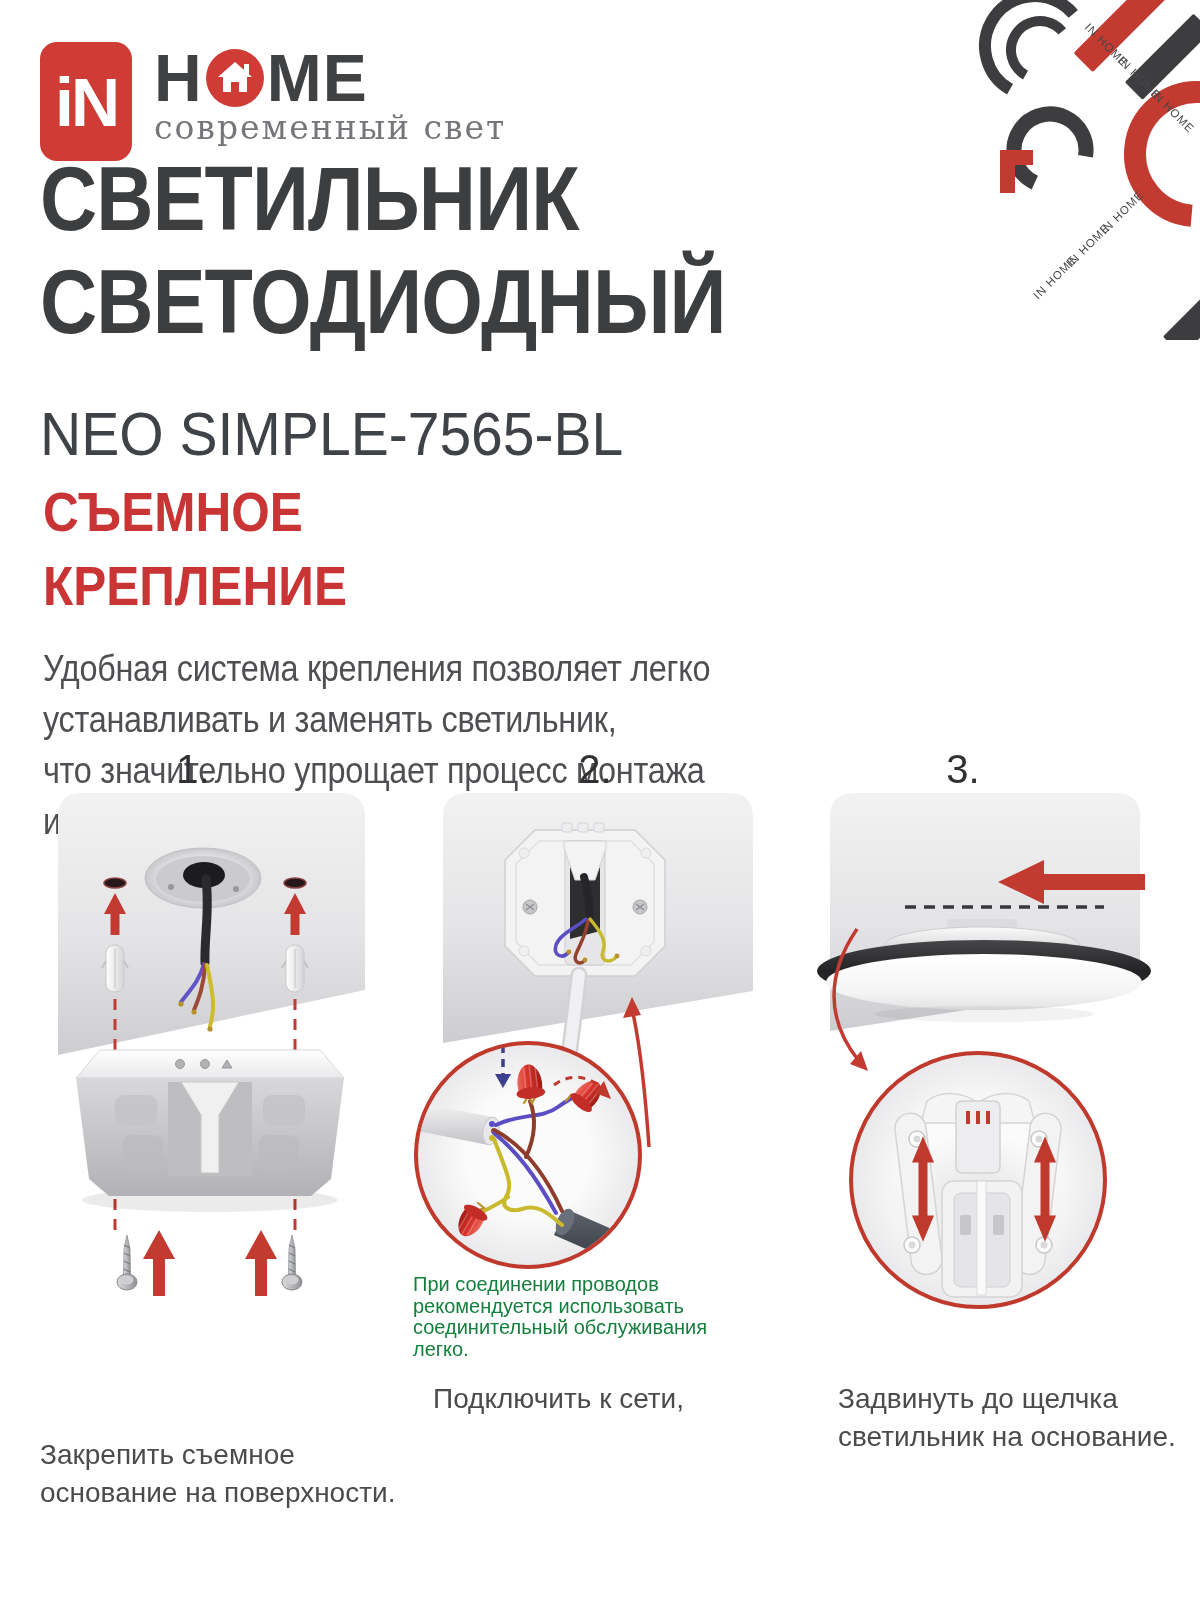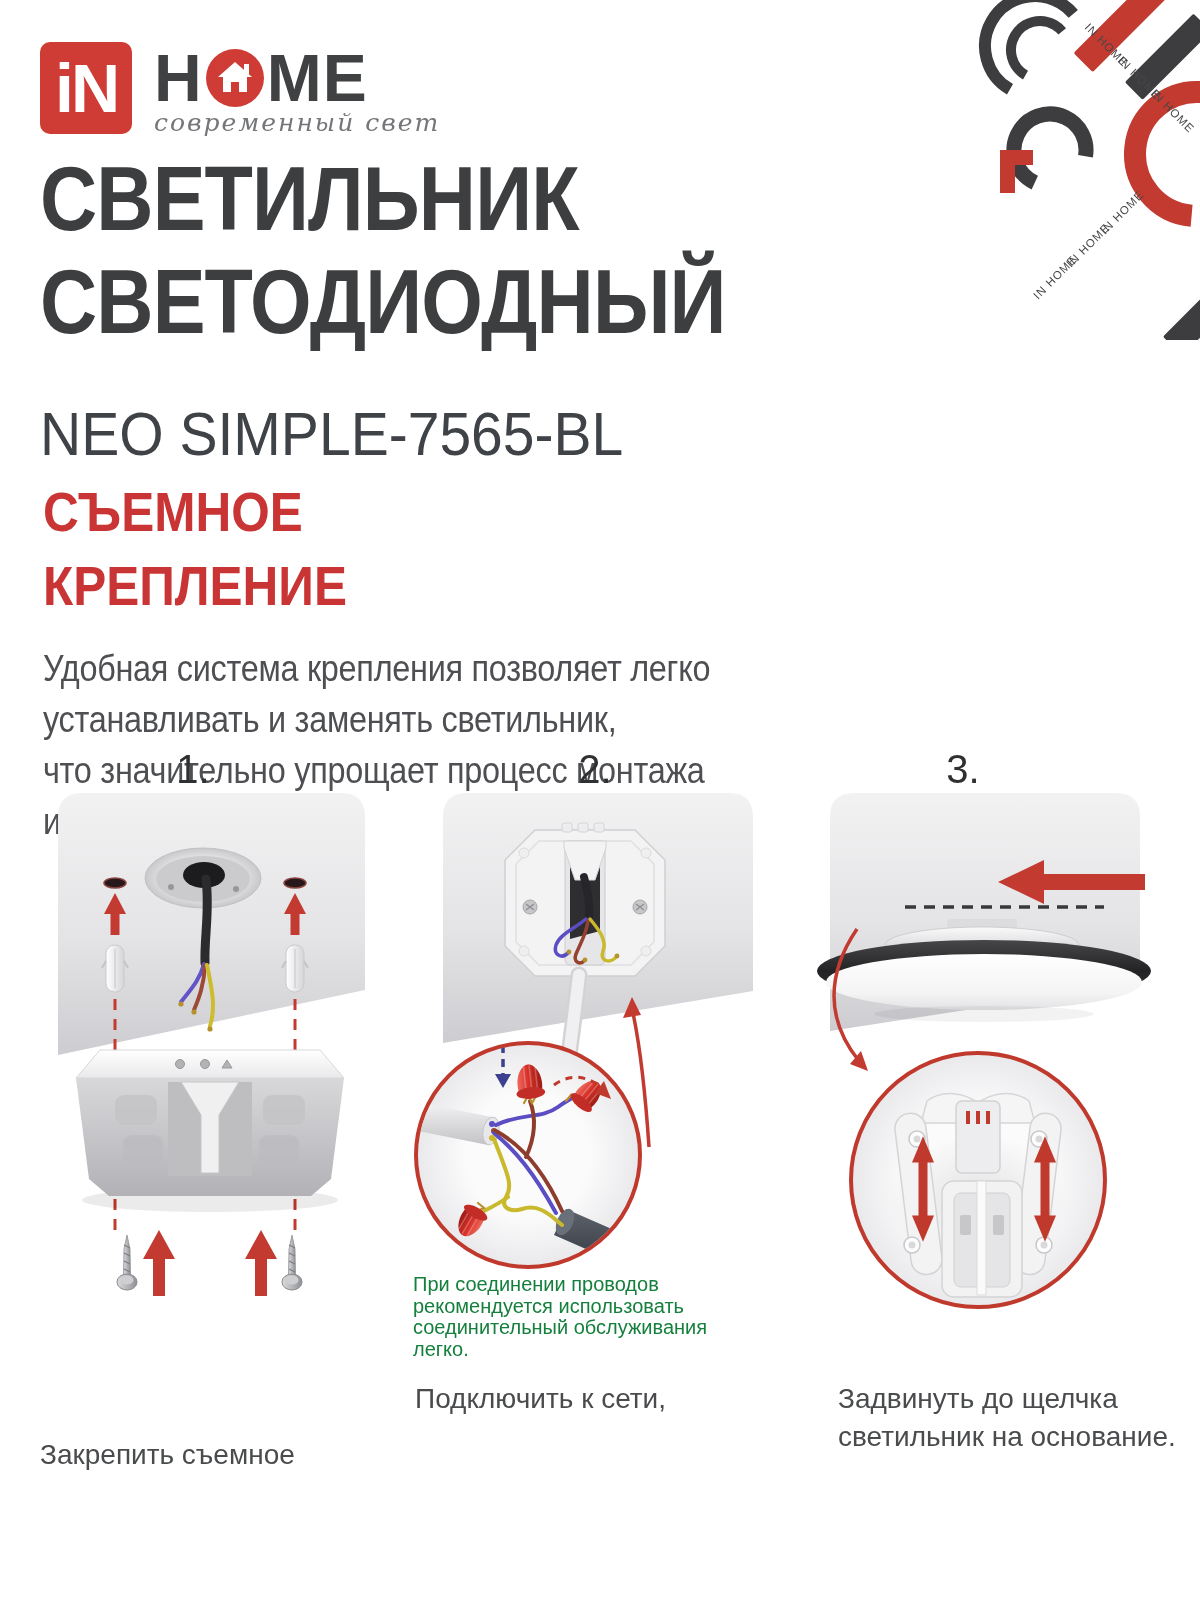--- a/index.html
+++ b/index.html
@@ -1,28 +1,28 @@
 <!DOCTYPE html>
 <html><head>
 <meta charset="utf-8">
 <style>
   html,body{margin:0;padding:0;background:#ffffff;}
   .page{position:relative;width:1200px;height:1600px;background:#ffffff;overflow:hidden;
         font-family:"Liberation Sans",sans-serif;}
   .abs{position:absolute;}
   
   .logo{position:absolute;left:40px;top:42px;display:flex;gap:22px;}
-  .logo-square{width:92px;height:92px;background:#cf3b35;border-radius:10px;
+  .logo-square{width:92px;height:119px;background:#cf3b35;border-radius:17px;
         display:flex;align-items:center;justify-content:center;}
   .logo-mark{color:#ffffff;font-size:68px;font-weight:bold;letter-spacing:-3px;line-height:1;}
   .logo-right{padding-top:4px;}
   .logo-home{display:flex;align-items:center;height:64px;color:#3f4143;
         font-size:66px;font-weight:bold;letter-spacing:1px;}
   .logo-o{width:58px;height:58px;margin:0 3px;flex:0 0 auto;}
-  .tagline{margin-top:-2px;font-size:25px;font-style:italic;color:#75767a;
+  .tagline{margin-top:-2px;font-size:33px;color:#75767a;
         letter-spacing:2px;font-family:"DejaVu Serif",serif;}
   
   .title{left:40px;top:148px;font-size:90px;font-weight:bold;color:#3c3e40;line-height:103px;
         letter-spacing:-1px;transform:scaleX(.88);transform-origin:left top;white-space:nowrap;}
   .model{left:40px;top:398px;font-size:62px;font-weight:400;color:#3f4246;letter-spacing:0;
         transform:scaleX(.92);transform-origin:left top;white-space:nowrap;}
   .heading{left:43px;top:475px;font-size:55px;font-weight:bold;color:#c93534;line-height:74px;
         transform:scaleX(.9);transform-origin:left top;white-space:nowrap;}
   .desc{left:43px;top:643px;font-size:36px;color:#4e4f52;line-height:51px;letter-spacing:-.3px;
         transform:scaleX(.9);transform-origin:left top;white-space:nowrap;}
@@ -367,22 +367,23 @@
 
   <div class="abs note" style="left:413px;top:1274px">
     <div>При соединении проводов</div>
     <div>рекомендуется использовать</div>
     <div>соединительный обслуживания</div>
     <div>легко.</div>
   </div>
 
   <div class="abs caption" style="left:40px;top:1436px">
     <div>Закрепить съемное</div>
-  </div>
-  <div class="abs caption" style="left:415px;top:1380px">
+    <div>основание на поверхности.</div>
+  </div>
+  <div class="abs caption" style="left:433px;top:1380px">
     <div>Подключить к сети,</div>
   </div>
   <div class="abs caption" style="left:838px;top:1380px">
     <div>Задвинуть до щелчка</div>
     <div>светильник на основание.</div>
   </div>
 
 </div>
 
 </body></html>

